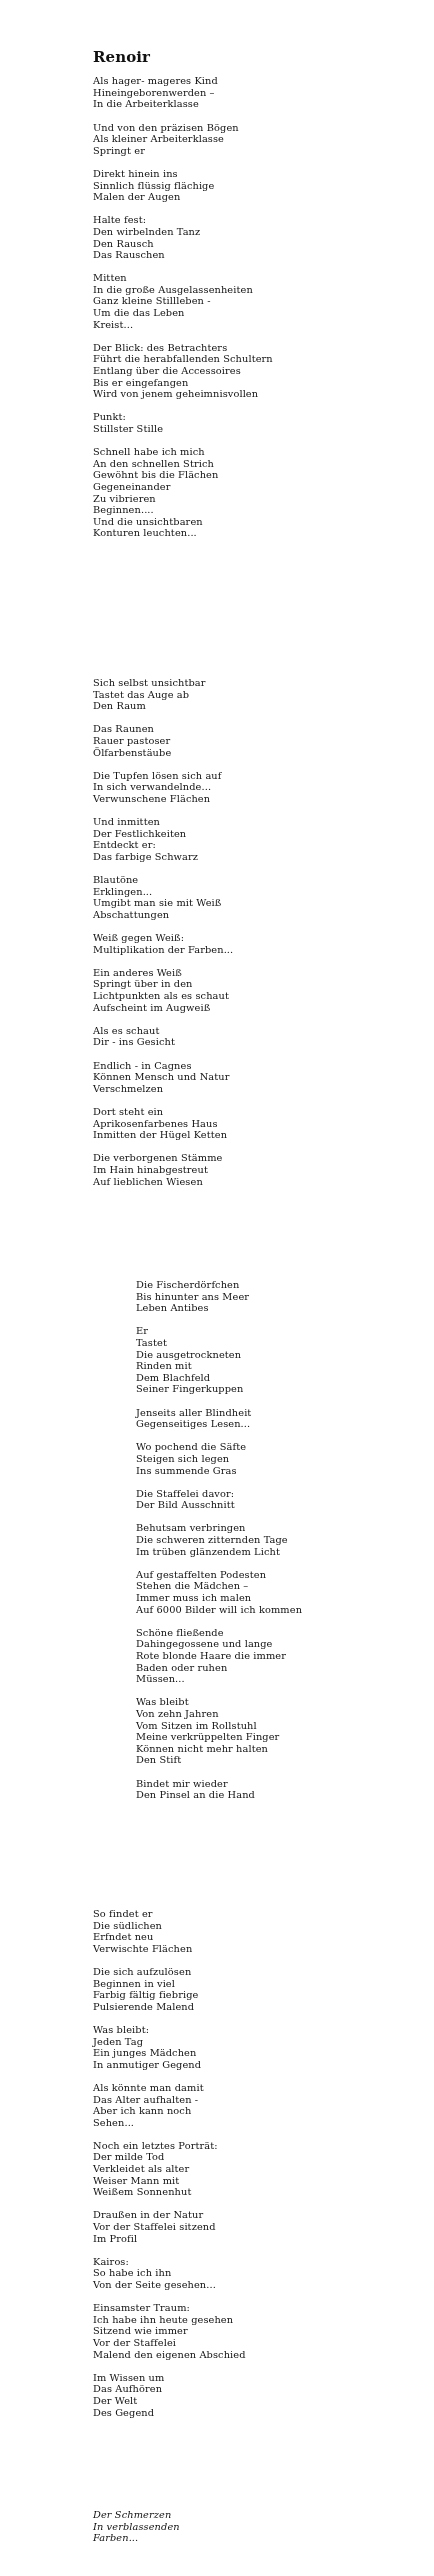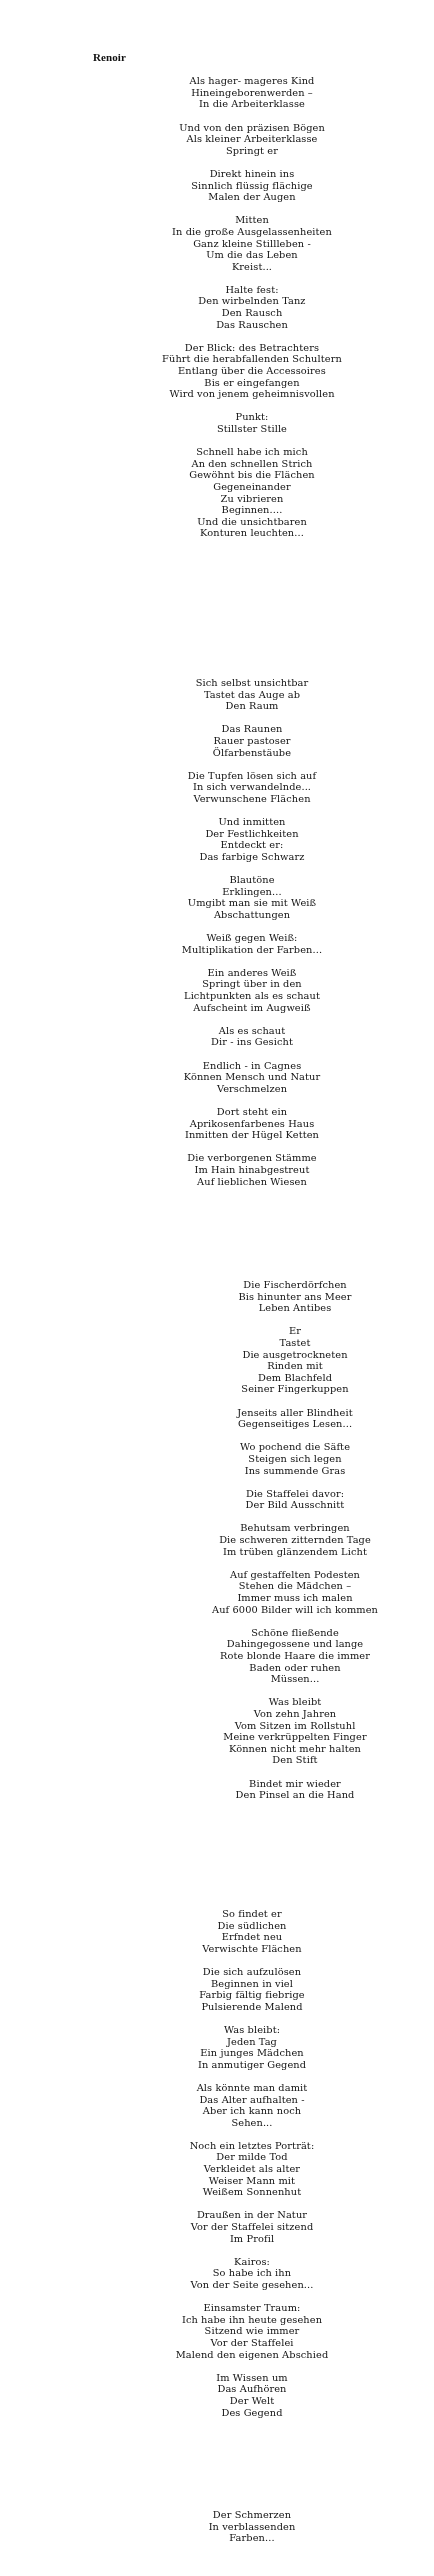--- a/index.html
+++ b/index.html
@@ -19,27 +19,25 @@
       position: absolute;
       left: 93px;
       width: 318px;
       font-size: 9.8px;
       line-height: 11.6px;
       letter-spacing: 0.1px;
     }
     .title {
       font-weight: bold;
       margin: 0 0 11.6px 0;
-      font-size: 11px;
+      font-size: 15px;
       line-height: 11.6px;
-      font-family: Liberation Serif, serif;
     }
     .stanza {
       margin: 0 0 11.6px 0;
-      text-align: center;
     }
     .line {
       display: block;
       white-space: nowrap;
     }
   </style>
 </head>
 <body>
 
 <div id="doc">
@@ -55,31 +53,31 @@
           <span class="line">Und von den präzisen Bögen</span>
           <span class="line">Als kleiner Arbeiterklasse</span>
           <span class="line">Springt er</span>
         </div>
         <div class="stanza">
           <span class="line">Direkt hinein ins</span>
           <span class="line">Sinnlich flüssig flächige</span>
           <span class="line">Malen der Augen</span>
         </div>
         <div class="stanza">
+          <span class="line">Halte fest:</span>
+          <span class="line">Den wirbelnden Tanz</span>
+          <span class="line">Den Rausch</span>
+          <span class="line">Das Rauschen</span>
+        </div>
+        <div class="stanza">
           <span class="line">Mitten</span>
           <span class="line">In die große Ausgelassenheiten</span>
           <span class="line">Ganz kleine Stillleben -</span>
           <span class="line">Um die das Leben</span>
           <span class="line">Kreist...</span>
-        </div>
-        <div class="stanza">
-          <span class="line">Halte fest:</span>
-          <span class="line">Den wirbelnden Tanz</span>
-          <span class="line">Den Rausch</span>
-          <span class="line">Das Rauschen</span>
         </div>
         <div class="stanza">
           <span class="line">Der Blick: des Betrachters</span>
           <span class="line">Führt die herabfallenden Schultern</span>
           <span class="line">Entlang über die Accessoires</span>
           <span class="line">Bis er eingefangen</span>
           <span class="line">Wird von jenem geheimnisvollen</span>
         </div>
         <div class="stanza">
           <span class="line">Punkt:</span>
@@ -268,21 +266,21 @@
           <span class="line">Malend den eigenen Abschied</span>
         </div>
         <div class="stanza">
           <span class="line">Im Wissen um</span>
           <span class="line">Das Aufhören</span>
           <span class="line">Der Welt</span>
           <span class="line">Des Gegend</span>
         </div>
       </div>
   </div>
-  <div class="page" style="top:2509px;">
+  <div class="page" style="top:2509px;font-style:italic;">
     <div class="stanzas">
         <div class="stanza">
           <span class="line">Der Schmerzen</span>
           <span class="line">In verblassenden</span>
           <span class="line">Farben...</span>
         </div>
       </div>
   </div>
 </div>
 

